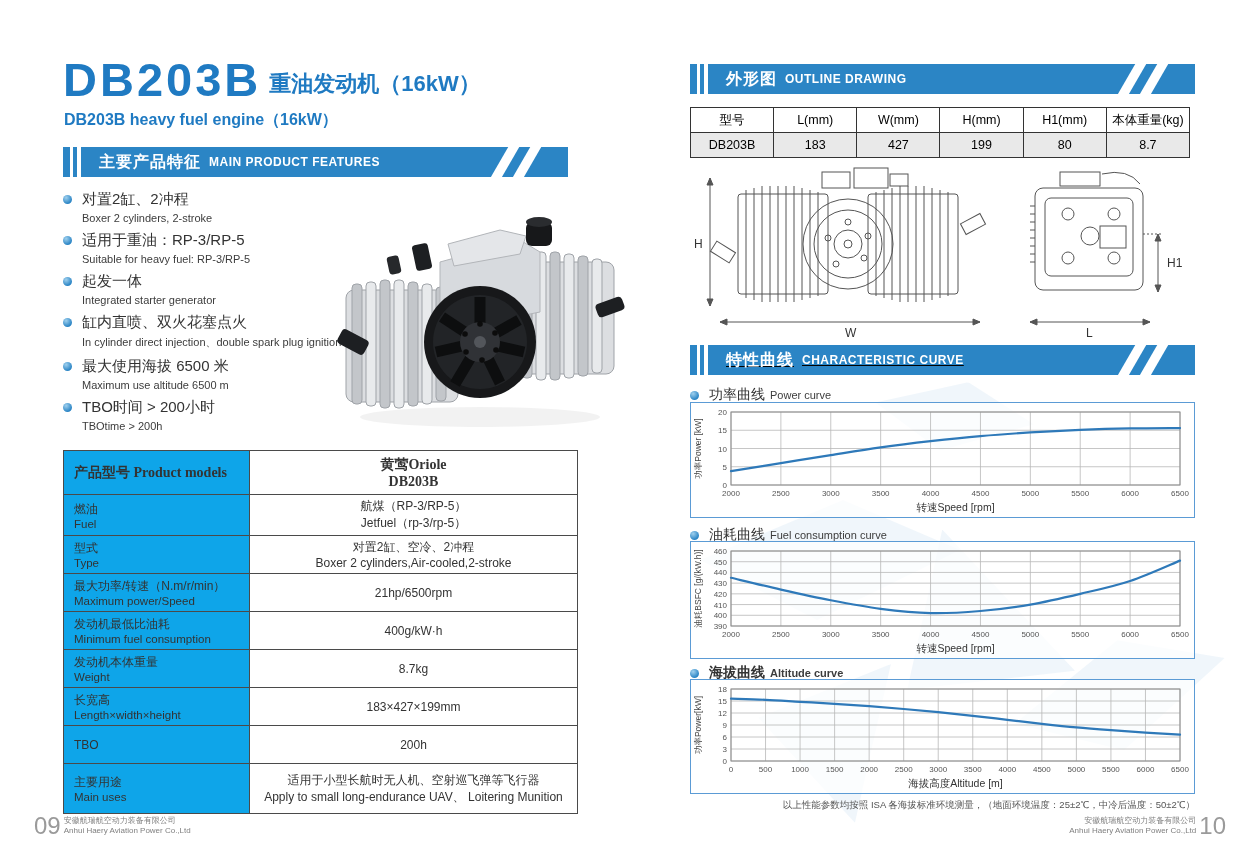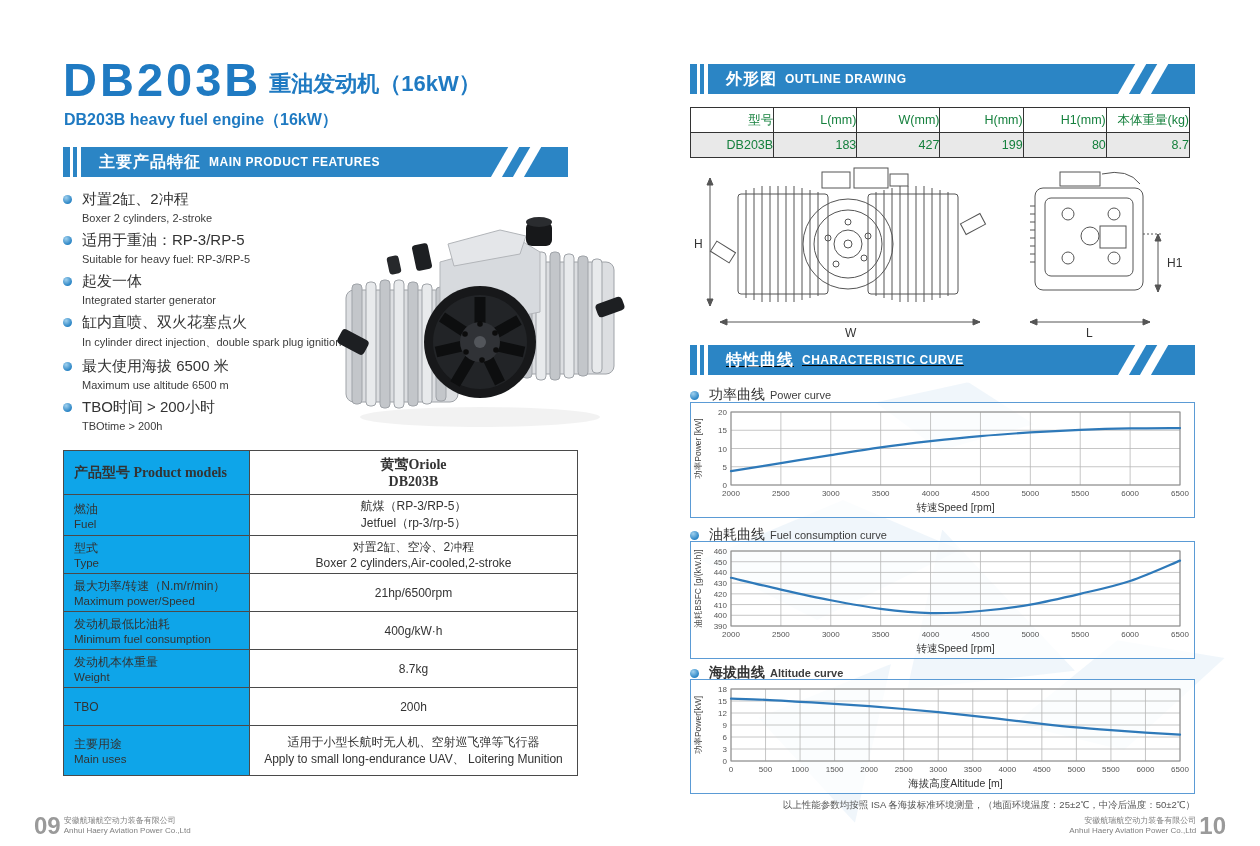--- a/index.html
+++ b/index.html
@@ -44,36 +44,36 @@
   table.spec td.lab { background:#0ea5e9; width:186px; font-size:12px; color:#333; }
   table.spec td.val { text-align:center; font-size:12px; color:#333; }
   table.spec tr.hdr td { font-family:"Liberation Serif", serif; font-weight:bold; font-size:14px; }
   table.spec tr.hdr { height:44px; }
   table.spec tr.r { height:38px; }
   table.spec tr.r2 { height:50px; }
   .lab2 { font-size:11.5px; color:#333; }
 
   
   table.dim { position:absolute; left:690px; top:107px; width:500px; border-collapse:collapse; table-layout:fixed; }
-  table.dim td { border:1px solid #333; text-align:right; font-size:12.5px; color:#15803d; height:25px; }
+  table.dim td { border:1px solid #333; text-align:center; font-size:12.5px; color:#000000; height:25px; }
   table.dim tr.data td { background:#e9e9e9; }
 
   
   .drawings { position:absolute; left:690px; top:166px; width:505px; height:172px; }
 
   
   .curve-title { position:absolute; display:flex; align-items:center; }
   .curve-title .zh { font-size:14px; color:#333; }
   .curve-title .en { font-size:11px; color:#3c3c3c; margin-left:5px; }
   .chart-box { position:absolute; width:505px; border:1px solid #5b9bd5; background:rgba(255,255,255,0.75); }
 
   
   .note { position:absolute; right:65px; top:799px; font-size:9.5px; color:#555; }
   .footer { position:absolute; bottom:8px; display:flex; align-items:center; }
-  .footer .pnum { font-size:24px; font-weight:bold; color:#9a9a9a; line-height:1; }
+  .footer .pnum { font-size:24px; font-weight:normal; color:#9a9a9a; line-height:1; }
   .footer .comp { font-size:8px; color:#808080; line-height:1.25; }
   .footer.fl { left:34px; } .footer.fl .comp { margin-left:3px; }
   .footer.fr { right:34px; } .footer.fr .comp { text-align:right; margin-right:3px; }
 </style>
 </head>
 <body>
 
 <div id="page">
 
   <div class="wm chev" style="left:700px; top:500px; width:260px; height:200px;"></div>
@@ -251,20 +251,29 @@
             <div>400g/kW·h</div>
           </td>
     </tr>
     <tr class="r">
       <td class="lab">
             <div>发动机本体重量</div>
             <div class="lab2">Weight</div>
           </td>
       <td class="val">
             <div>8.7kg</div>
+          </td>
+    </tr>
+    <tr class="r">
+      <td class="lab">
+            <div>长宽高</div>
+            <div class="lab2">Length×width×height</div>
+          </td>
+      <td class="val">
+            <div>183×427×199mm</div>
           </td>
     </tr>
     <tr class="r">
       <td class="lab">
             <div>TBO</div>
           </td>
       <td class="val">
             <div>200h</div>
           </td>
     </tr>

